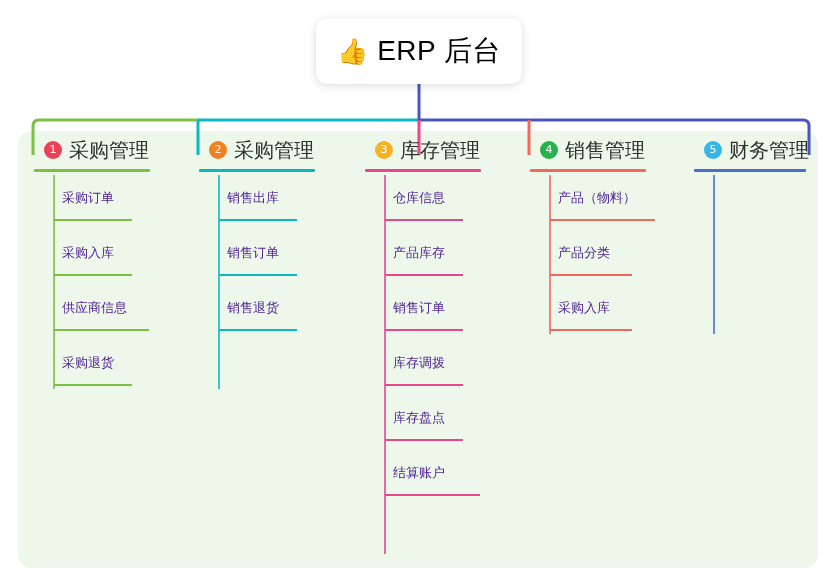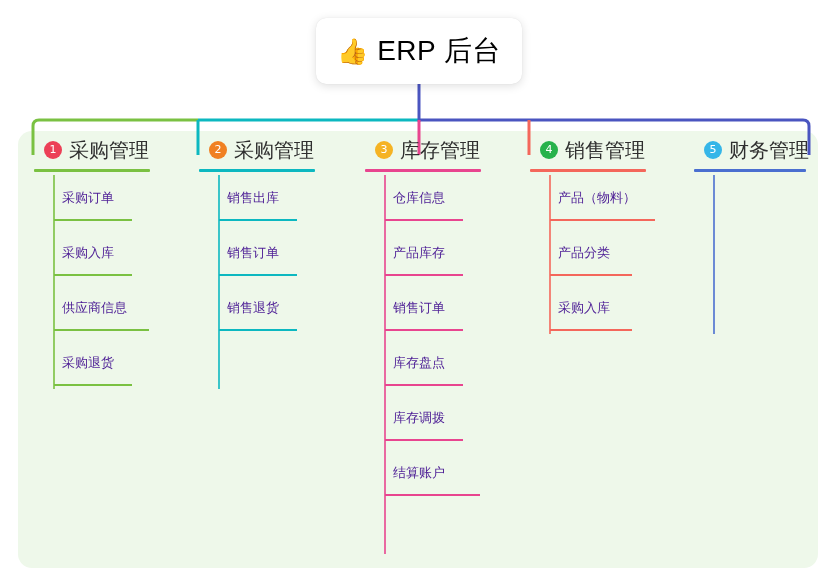--- a/index.html
+++ b/index.html
@@ -213,25 +213,25 @@
           </div>
           <div class="item">
             <span class="item-label">产品库存</span>
             <div class="item-rule" style="width: 78px; background: rgb(232, 69, 143);"></div>
           </div>
           <div class="item">
             <span class="item-label">销售订单</span>
             <div class="item-rule" style="width: 78px; background: rgb(232, 69, 143);"></div>
           </div>
           <div class="item">
+            <span class="item-label">库存调拨</span>
+            <div class="item-rule" style="width: 78px; background: rgb(232, 69, 143);"></div>
+          </div>
+          <div class="item">
             <span class="item-label">库存盘点</span>
-            <div class="item-rule" style="width: 78px; background: rgb(232, 69, 143);"></div>
-          </div>
-          <div class="item">
-            <span class="item-label">库存调拨</span>
             <div class="item-rule" style="width: 78px; background: rgb(232, 69, 143);"></div>
           </div>
           <div class="item">
             <span class="item-label">结算账户</span>
             <div class="item-rule" style="width: 95px; background: rgb(232, 69, 143);"></div>
           </div>
         </div>
       </div>
       <div class="col" style="left: 528px;">
         <div class="col-head">

